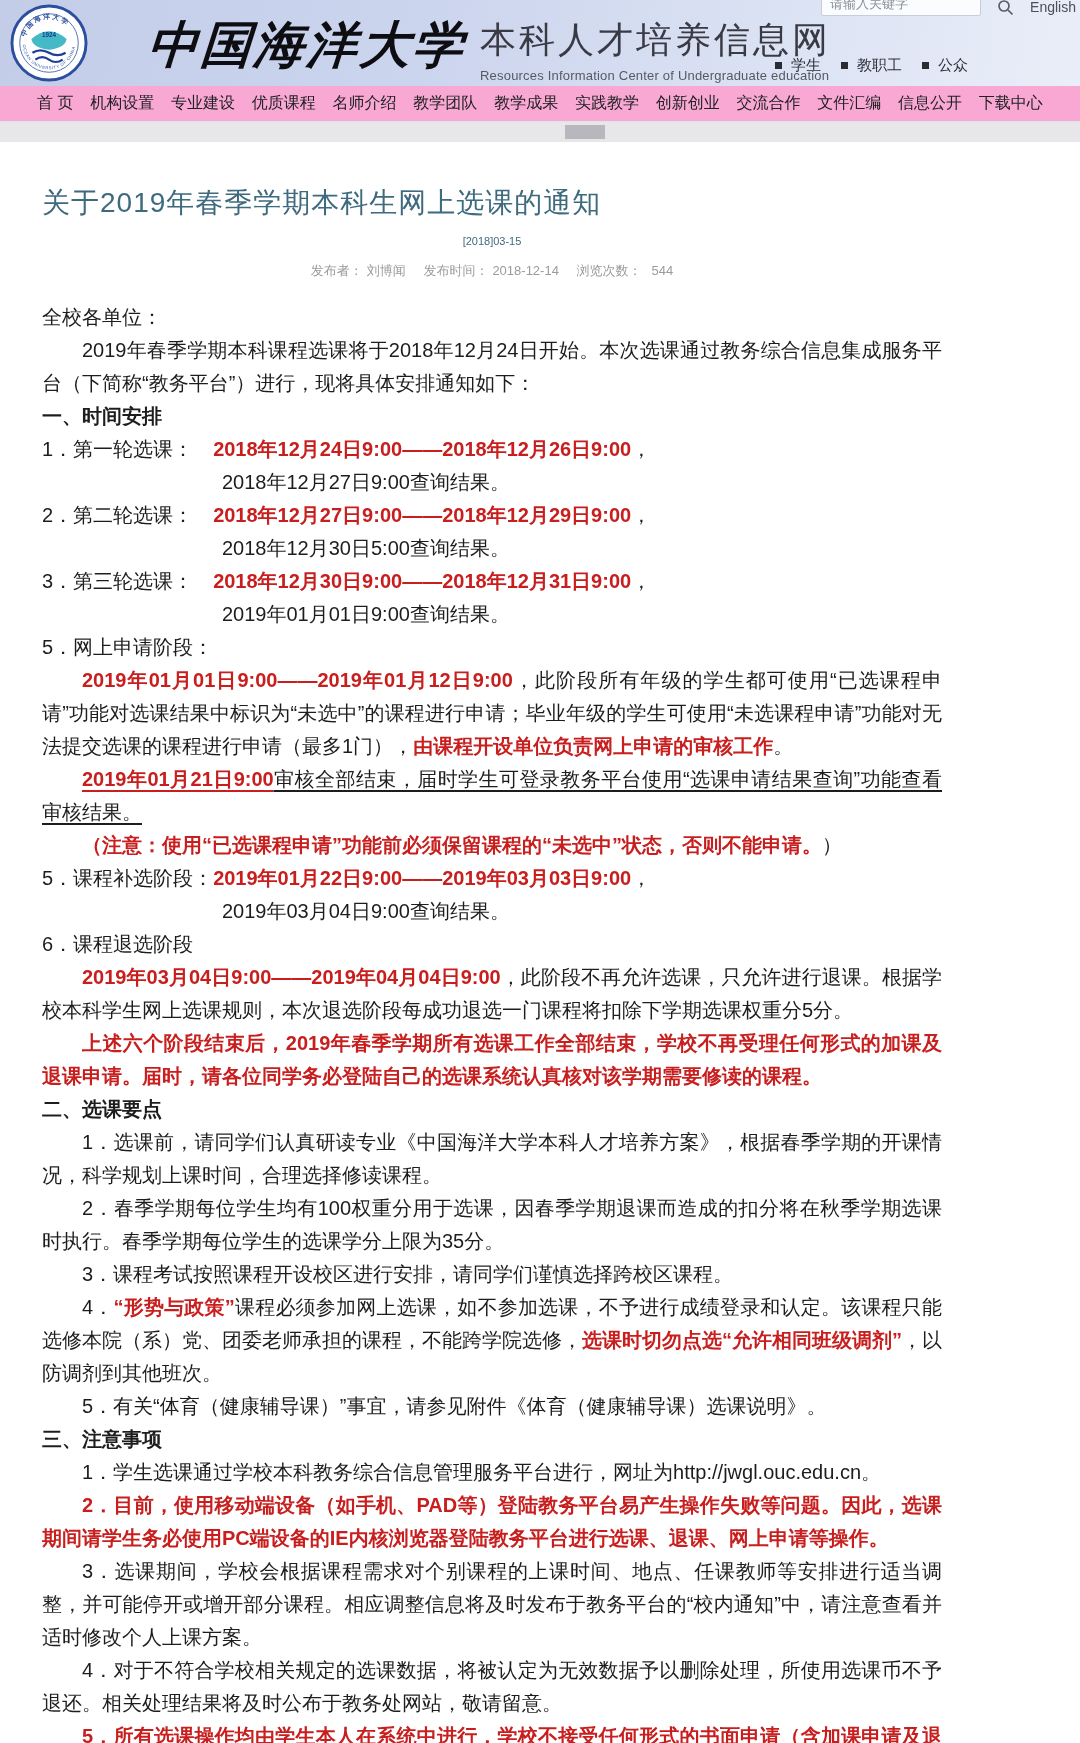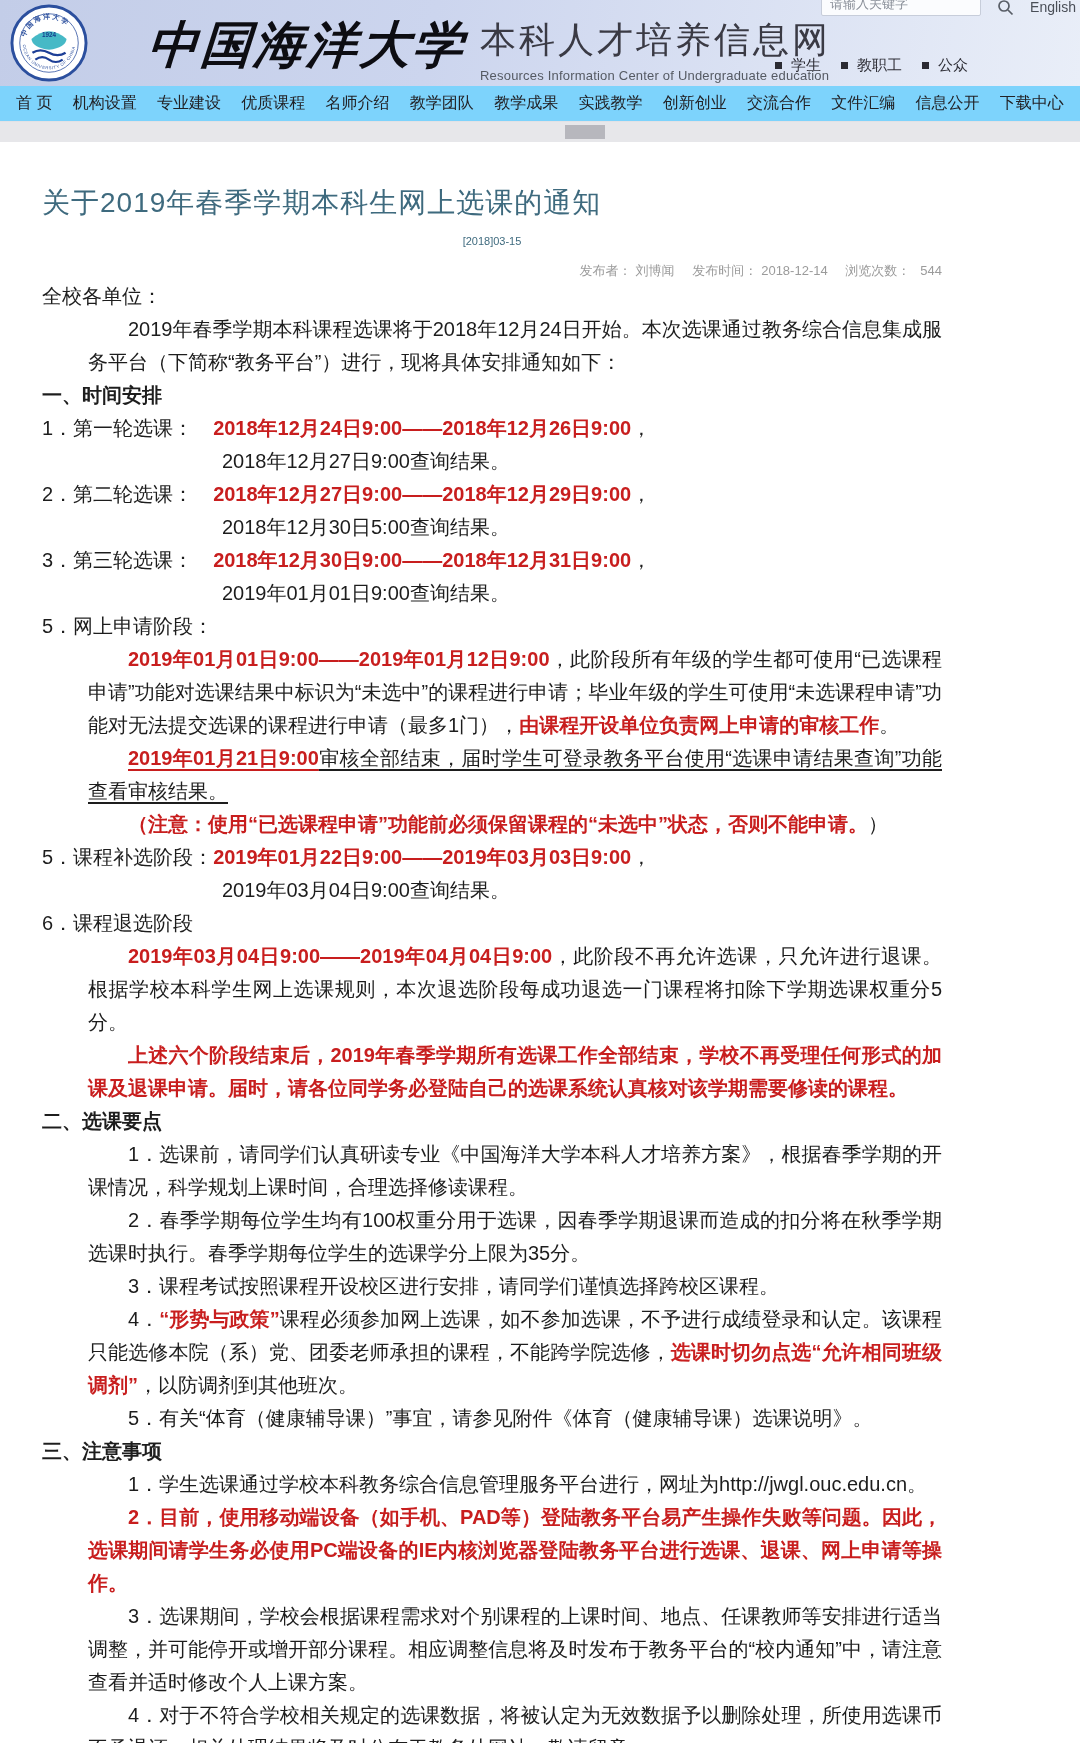--- a/index.html
+++ b/index.html
@@ -32,43 +32,43 @@
   .search-text { font-size:13px; color:#8a8f99; white-space:nowrap; }
   .search-icon { display:inline-flex; padding-top:8px; cursor:pointer; }
   .english { font-size:14px; color:#4a4f58; padding-top:6px; text-decoration:none; cursor:pointer; }
 
   .audience { position:absolute; right:112px; top:56px; display:flex; gap:20px; }
   .aud { font-size:15px; color:#2e2e36; cursor:pointer; white-space:nowrap; }
   .aud::before { content:""; display:inline-block; width:7px; height:7px; background:#2b2b33; margin-right:9px; vertical-align:1px; }
 
   
   nav {
-    height:36px; background:#7dd3fc; border-bottom:1px solid #e2e2e6;
-    display:flex; align-items:center; justify-content:space-between; padding:0 16px;
+    height:36px; background:#f9a8d4; border-bottom:1px solid #e2e2e6;
+    display:flex; align-items:center; justify-content:space-between; padding:0 37px;
   }
   .nav-item { font-size:16px; color:#222226; text-decoration:none; white-space:nowrap; cursor:pointer; }
 
   
   .gray-band { height:20px; background:#e7e7ea; position:relative; }
   .scroll-indicator { position:absolute; left:565px; top:3px; width:40px; height:14px; background:#b7b7bd; }
 
   
   main { background:#fff; padding:16px 138px 34px 42px; }
   h1.article-title {
     text-align:left; font-size:28px; font-weight:500; color:var(--title-color,#3e6a7e);
     letter-spacing:1px; margin-top:26px;
   }
   .doc-number { text-align:center; font-size:11px; color:var(--title-color,#3e6a7e); margin-top:13px; }
-  .meta { text-align:right; font-size:13px; color:#9b9b9b; margin-top:15px; }
+  .meta { text-align:center; font-size:13px; color:#9b9b9b; margin-top:15px; margin-bottom:21px; }
   .meta .ml { margin-left:14px; }
   .meta .mv { margin-left:4px; }
   .meta .mvg { margin-left:10px; }
 
   .para { font-size:20px; line-height:33px; color:#1d1d1d; text-align:justify; }
-  .para.ind { text-indent:2em;margin-left:46px; }
+  .para.ind { text-indent:2em; }
   .para.res { text-indent:9em; text-align:left; }
   .rb { color:var(--accent-red,#c81e1e); font-weight:bold; }
   .bld { font-weight:bold; }
   .ul { text-decoration:underline; text-underline-offset:4px; }
 </style>
 </head>
 <body>
 
 <div class="page">
 

